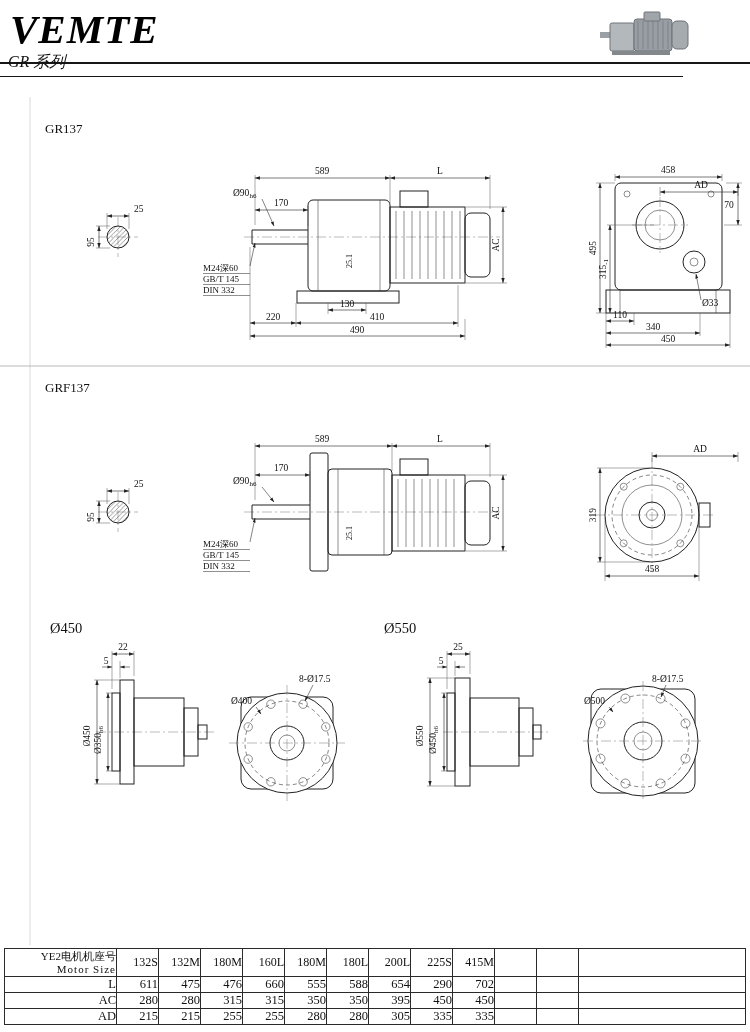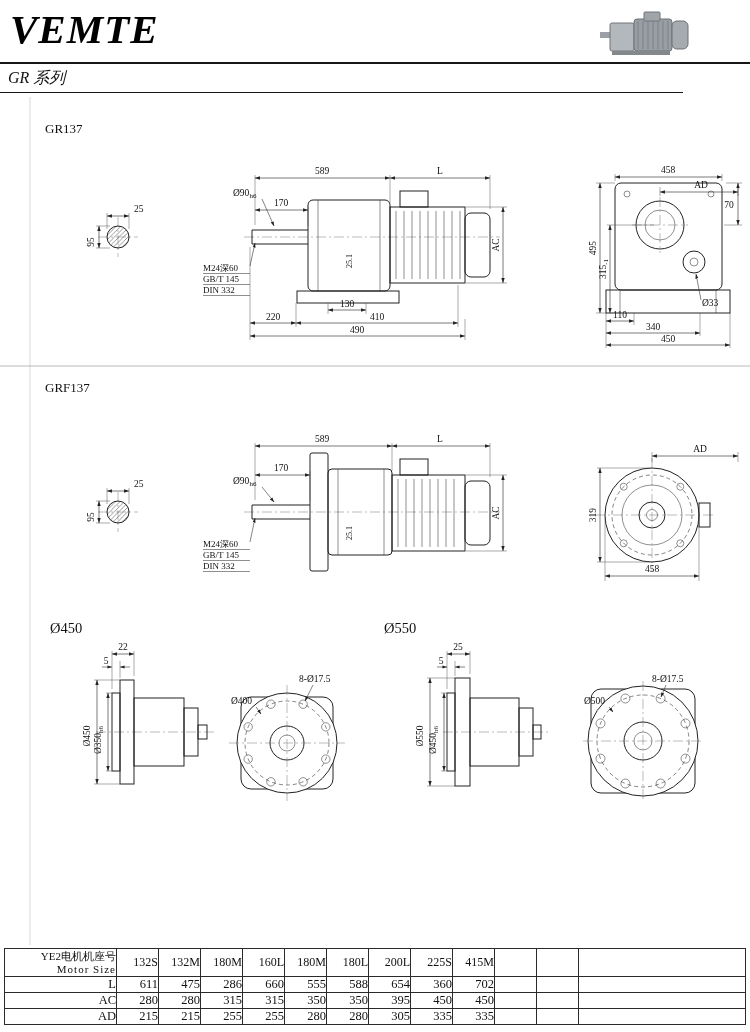--- a/index.html
+++ b/index.html
@@ -3,21 +3,21 @@
 <meta charset="utf-8">
 <style>
   html,body{margin:0;padding:0;background:#fff;}
   .page{position:relative;width:750px;height:1032px;background:#fff;color:#111;
         font-family:"Liberation Serif",serif;overflow:hidden;}
   .header{position:absolute;top:0;left:0;width:750px;height:62px;border-bottom:2px solid #161616;}
   .brand{position:absolute;left:10px;top:5px;font-style:italic;font-weight:bold;
          font-size:41px;letter-spacing:1px;color:#000000;font-family:"Liberation Serif",serif;}
   .title{position:absolute;left:214px;top:14px;font-size:28px;font-weight:700;letter-spacing:6px;}
   .thumb{position:absolute;right:52px;top:8px;}
-  .series{position:absolute;top:64px;left:0;width:683px;height:28px;border-bottom:1.5px solid #161616;}
+  .series{position:absolute;top:48px;left:0;width:683px;height:28px;border-bottom:1.5px solid #161616;}
   .series span{position:absolute;left:8px;top:4px;font-style:italic;font-size:16px;}
   .drawings{position:absolute;top:95px;left:0;}
 
   svg text{font-family:"Liberation Serif",serif;fill:#111;}
   .t-dim{font-size:9.5px;}
   .t-dim-s{font-size:8px;}
   .t-note{font-size:9px;}
   .t-sub{font-size:7px;}
   .t-title{font-size:13px;}
   .t-title-lg{font-size:14.5px;}
@@ -344,26 +344,26 @@
         <th></th>
         <th></th>
         <th></th>
       </tr>
     </thead>
     <tbody>
       <tr>
         <th>L</th>
         <td>611</td>
         <td>475</td>
-        <td>286</td>
+        <td>476</td>
         <td>660</td>
         <td>555</td>
         <td>588</td>
         <td>654</td>
-        <td>360</td>
+        <td>290</td>
         <td>702</td>
         <td></td>
         <td></td>
         <td></td>
       </tr>
       <tr>
         <th>AC</th>
         <td>280</td>
         <td>280</td>
         <td>315</td>

